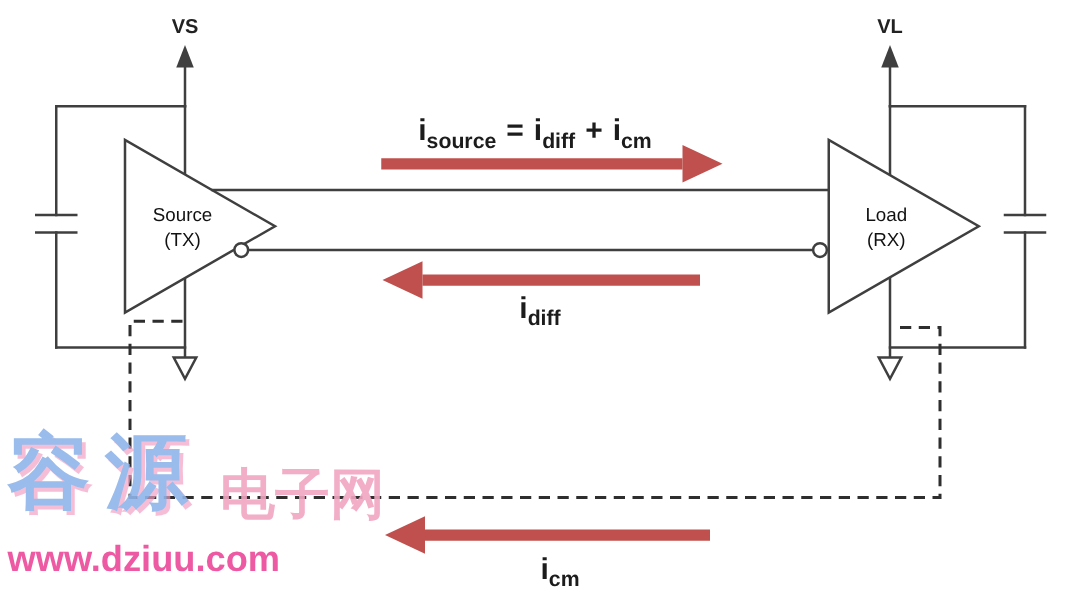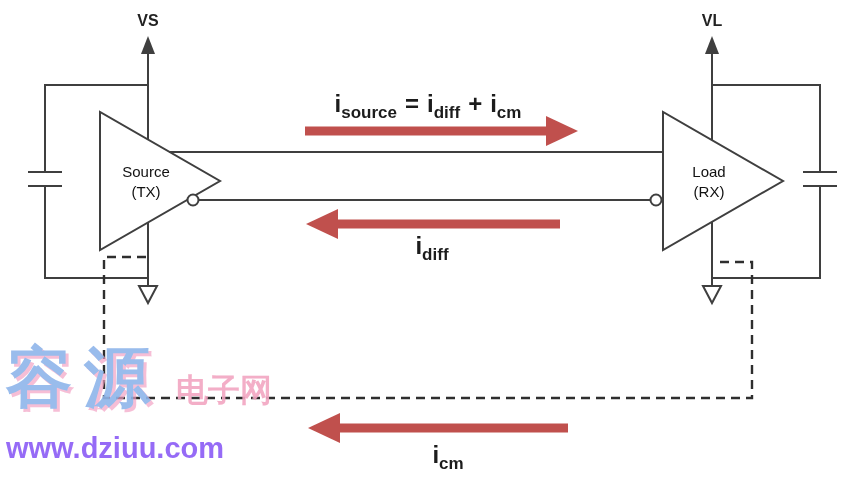--- a/index.html
+++ b/index.html
@@ -14,24 +14,24 @@
   .red-shaft{stroke:#c0504d;stroke-width:9;}
   .red{fill:#c0504d;stroke:none;}
 
   .pin-label{font-family:"Liberation Sans",sans-serif;font-size:16px;font-weight:600;fill:#222;text-anchor:middle;}
   .amp-label{font-family:"Liberation Sans",sans-serif;font-size:15px;fill:#111;text-anchor:middle;}
   .eq{font-family:"Liberation Sans",sans-serif;font-size:24px;font-weight:700;fill:#1c1c1c;text-anchor:middle;}
   .sub{font-size:17px;font-weight:700;}
 
   .wm-cn{position:absolute;left:6px;top:344px;font-size:66px;font-weight:bold;line-height:1;
          color:#8fb5ea;letter-spacing:12px;text-shadow:3px 3px 0 rgba(242,160,195,0.75);opacity:.9;}
-  .wm-site{position:absolute;left:176px;top:374px;font-size:32px;font-weight:bold;line-height:1;
+  .wm-site{position:absolute;left:176px;top:374px;font-size:44px;font-weight:bold;line-height:1;
            color:#f2a6c2;opacity:.9;}
   .wm-url{position:absolute;left:6px;top:434px;font-size:29px;font-weight:bold;line-height:1;
-          color:#8b5cf6;opacity:.9;}
+          color:#ec4899;opacity:.9;}
 </style>
 </head>
 <body>
 
 <div class="canvas">
   <svg width="853" height="483" viewBox="0 0 853 483">
 
     <g>
       <line class="ln" x1="148" y1="85" x2="148" y2="50"></line>
       <polygon class="solid" points="141,54 155,54 148,36"></polygon>

